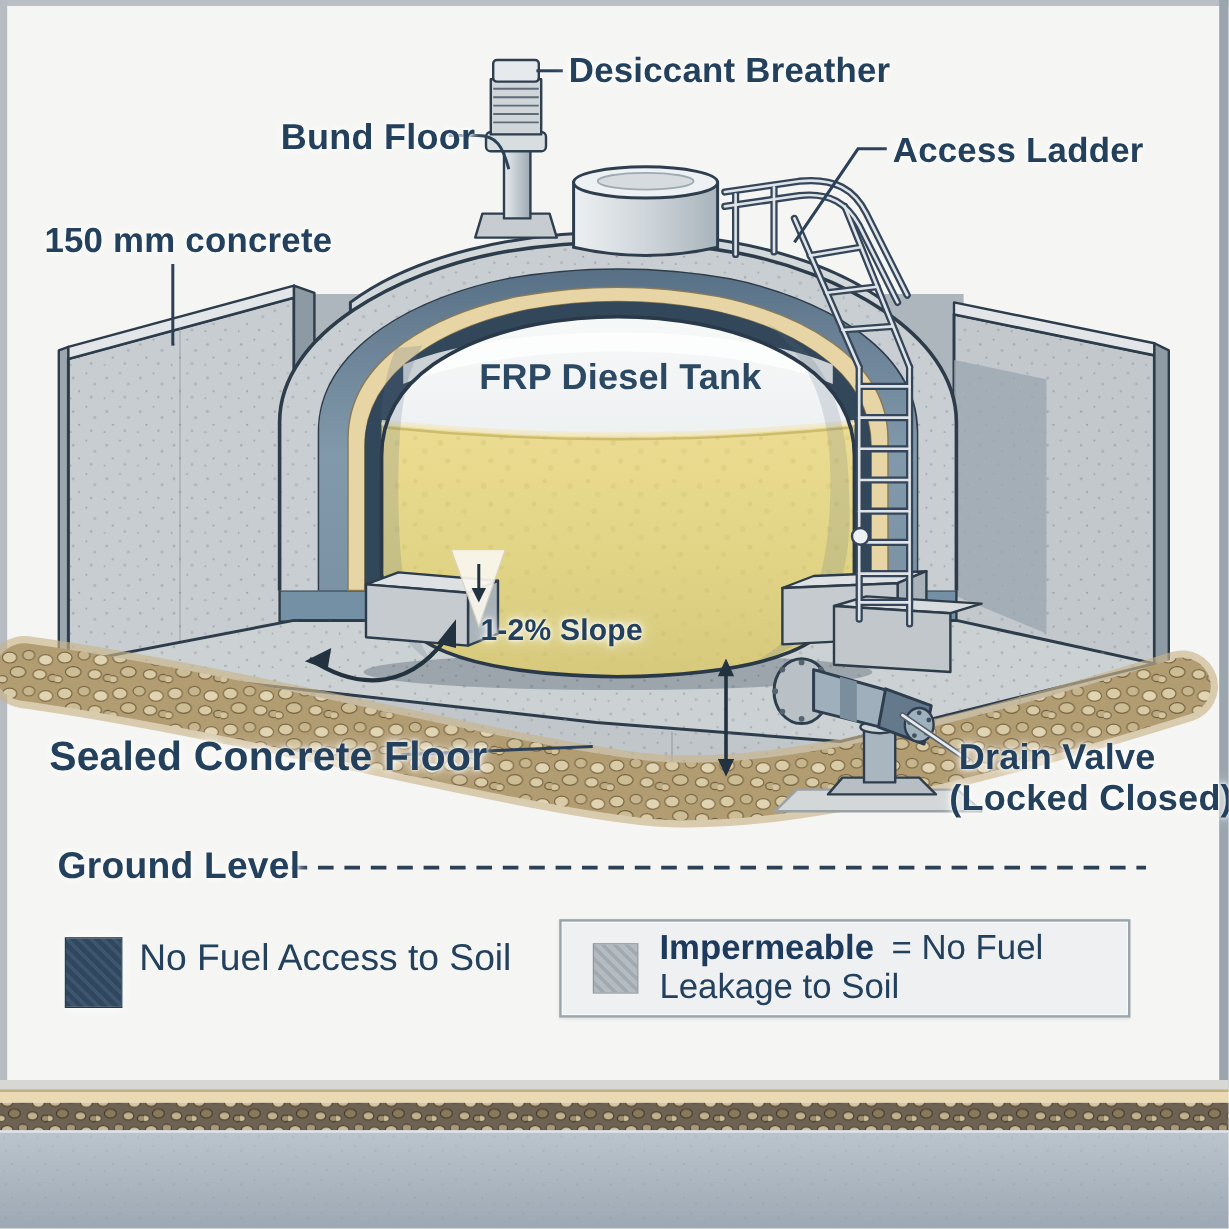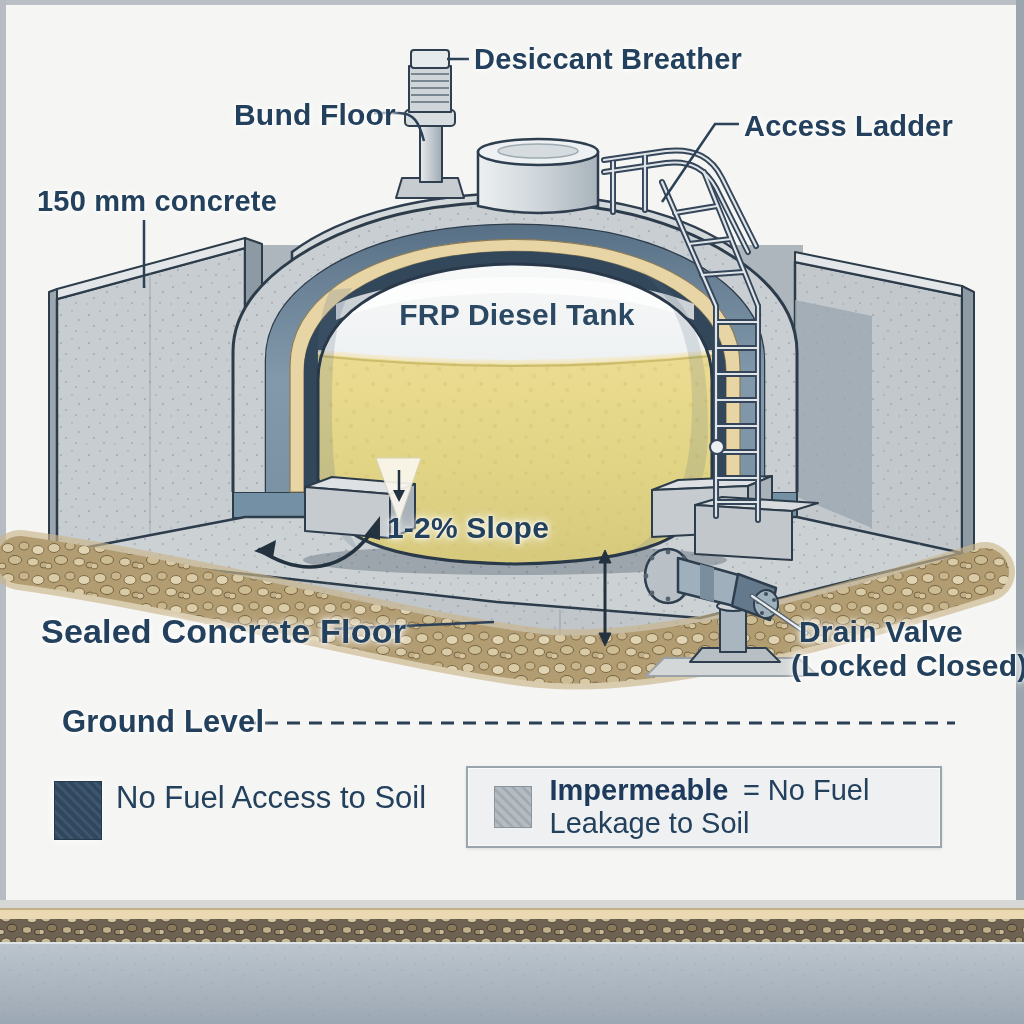--- a/index.html
+++ b/index.html
@@ -312,30 +312,30 @@
 <div class="lbl" style="left:474px;top:43px;font-size:29px;">Desiccant Breather</div>
 
 <div class="lbl" style="left:234px;top:98px;font-size:30px;">Bund Floor</div>
 
 <div class="lbl" style="left:37px;top:185px;font-size:29px;text-align:right;">150 mm concrete</div>
 
 <div class="lbl center" style="left:517px;top:298px;font-size:30px;color:#2c4964;text-shadow:none;">FRP Diesel Tank</div>
 
 <div class="lbl" style="left:744px;top:110px;font-size:29px;">Access Ladder</div>
 
-<div class="lbl center" style="left:468px;top:511px;font-size:30px;">1-2% Slope</div>
+<div class="lbl center" style="left:468px;top:511px;font-size:25px;">1-2% Slope</div>
 
 <div class="lbl" style="left:41px;top:612px;font-size:34px;">Sealed Concrete Floor</div>
 
 <div class="lbl" style="left:791px;top:615px;font-size:30px;">
   <span class="sub" style="margin-left:8px;">Drain Valve</span>
   <span class="sub">(Locked Closed)</span>
 </div>
 
-<div class="lbl" style="left:62px;top:704px;font-size:31px;">Ground Level</div>
+<div class="lbl" style="left:48px;top:704px;font-size:31px;">Ground Level</div>
 
 <div class="legend-left">
   <div class="swatch-dark"></div>
   <div>
     <div class="l2">No Fuel Access to Soil</div>
   </div>
 </div>
 
 <div class="legend-right">
   <div class="swatch-gray"></div>

